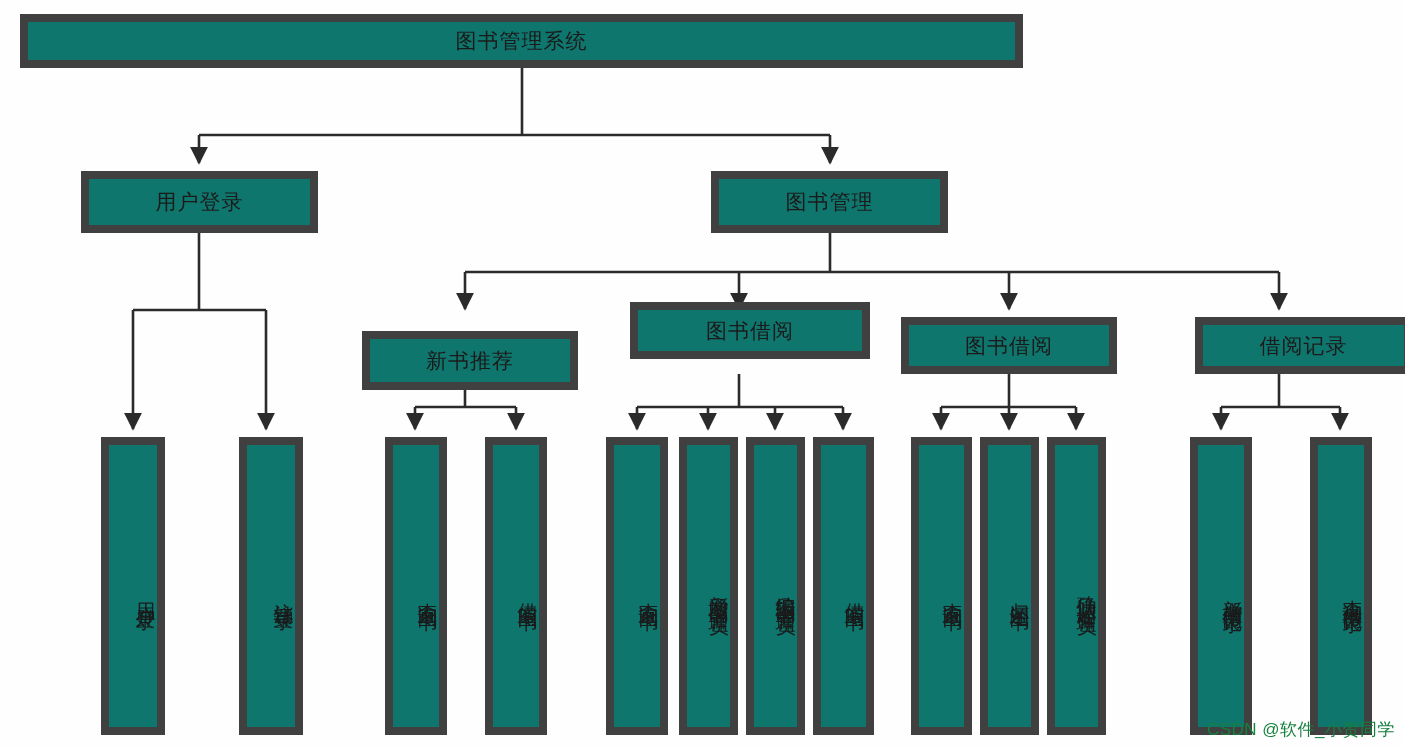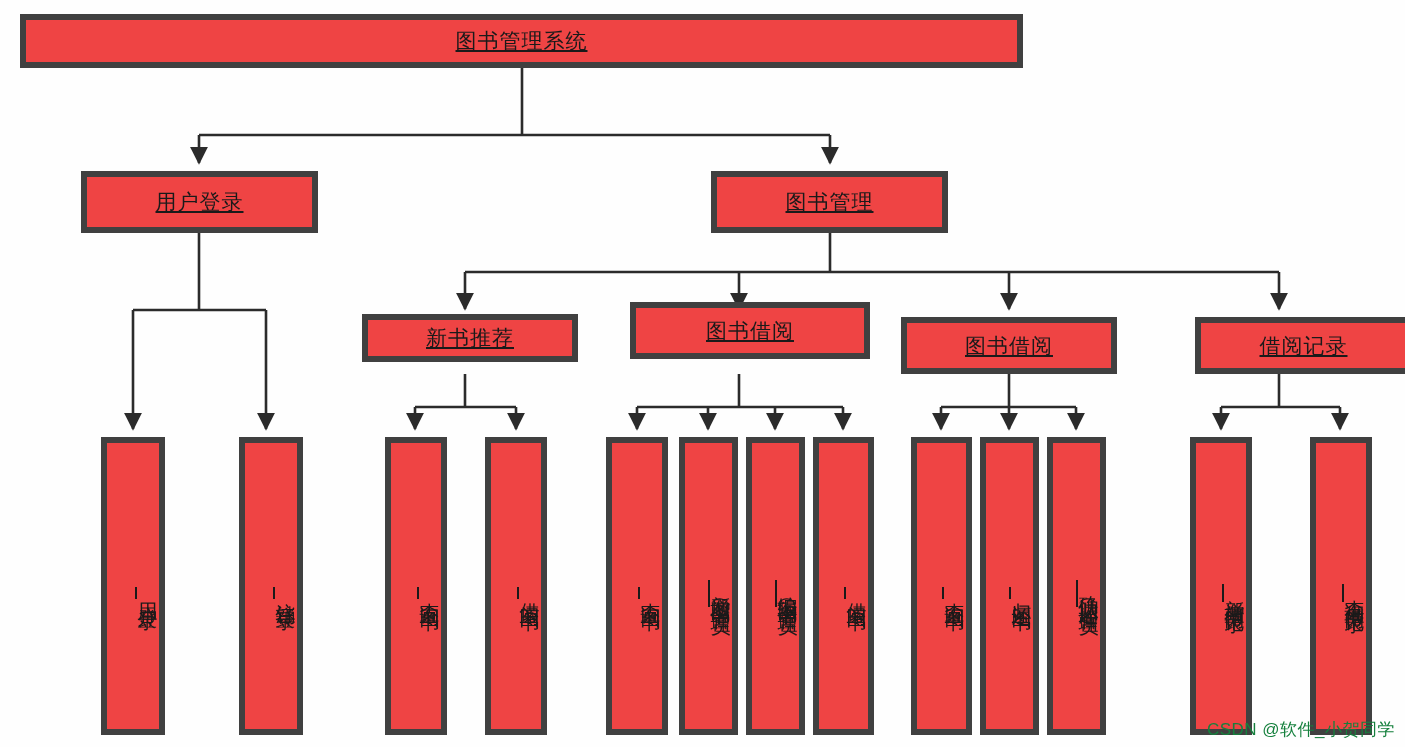--- a/index.html
+++ b/index.html
@@ -22,28 +22,27 @@
     position: absolute;
     left: 0;
     top: 0;
     width: 1405px;
     height: 747px;
     pointer-events: none;
   }
   .node {
     position: absolute;
     box-sizing: border-box;
-    background: #ef4444;
-    border: 6px solid #404040;
+    background: #0f766e;
+    border: 8px solid #404040;
     display: flex;
     align-items: center;
     justify-content: center;
     color: #1a1a1a;
     z-index: 3;
-    text-decoration: underline;
   }
   .node.horiz {
     font-size: 21px;
     letter-spacing: 1px;
     line-height: 1.2;
   }
   .node.vert {
     writing-mode: vertical-rl;
     text-orientation: upright;
     font-size: 20px;
@@ -122,21 +121,21 @@
 
     </g>
   </svg>
 
   <div class="node horiz" style="left:20px; top:14px; width:1003px; height:54px;">图书管理系统</div>
 
   <div class="node horiz" style="left:81px; top:171px; width:237px; height:62px;">用户登录</div>
 
   <div class="node horiz" style="left:711px; top:171px; width:237px; height:62px;">图书管理</div>
 
-  <div class="node horiz" style="left:362px; top:314px; width:216px; height:48px;">新书推荐</div>
+  <div class="node horiz" style="left:362px; top:331px; width:216px; height:59px;">新书推荐</div>
 
   <div class="node horiz" style="left:630px; top:302px; width:240px; height:57px;">图书借阅</div>
 
   <div class="node horiz" style="left:901px; top:317px; width:216px; height:57px;">图书借阅</div>
 
   <div class="node horiz" style="left:1171px; top:317px; width:217px; height:57px;margin-left:24px;">借阅记录</div>
 
   <div class="node vert" style="left:101px; top:437px; width:64px; height:298px;">用户登录</div>
 
   <div class="node vert" style="left:239px; top:437px; width:64px; height:298px;">注销登录</div>

